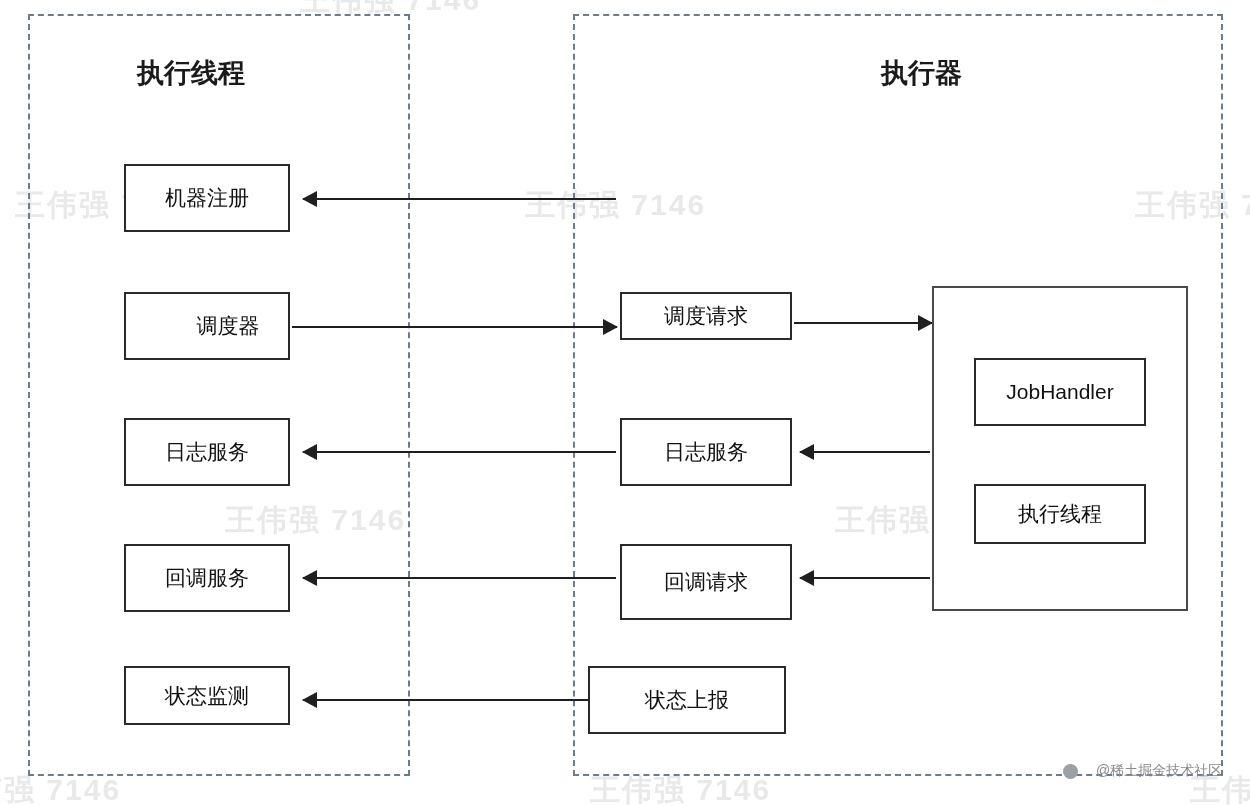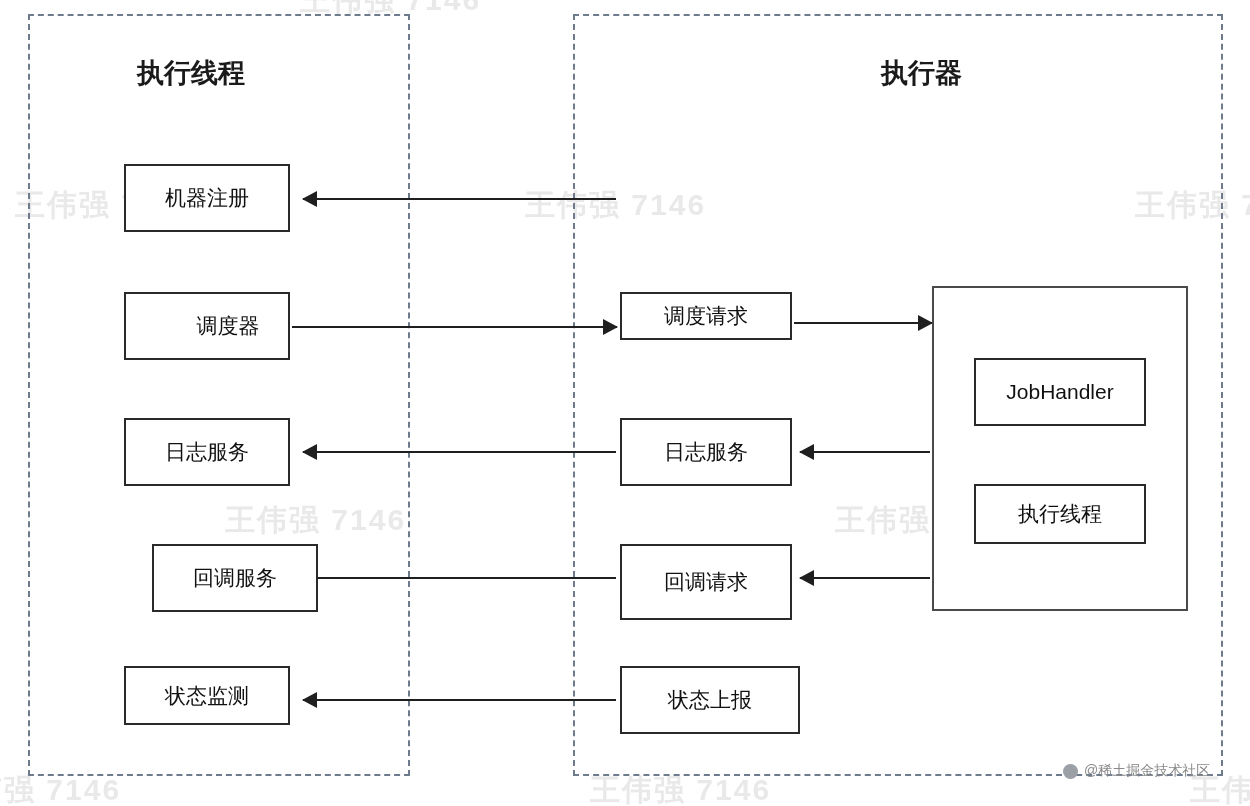--- a/index.html
+++ b/index.html
@@ -102,21 +102,21 @@
   .arrow.right::after {
     right: -1px;
     border-left: 15px solid #1f1f1f;
   }
 
   
   .footer-badge {
     position: absolute;
     display: flex;
     align-items: center;
-    gap: 6px;
+    gap: 18px;
     font-size: 14px;
     color: #8a8a8a;
     z-index: 6;
   }
   .footer-badge .dot {
     width: 15px;
     height: 15px;
     border-radius: 50%;
     background: #9aa0a6;
     display: inline-block;
@@ -153,27 +153,27 @@
 
   <div class="box big" style="left:932px; top:286px; width:256px; height:325px;"></div>
   <div class="inner-box" style="left:974px; top:358px; width:172px; height:68px;">JobHandler</div>
   <div class="inner-box" style="left:974px; top:484px; width:172px; height:60px;">执行线程</div>
 
   <div class="box" style="left:124px; top:418px; width:166px; height:68px;">日志服务</div>
   <div class="box" style="left:620px; top:418px; width:172px; height:68px;">日志服务</div>
   <div class="arrow left" style="left:303px; top:451px; width:313px;"></div>
   <div class="arrow left" style="left:800px; top:451px; width:130px;"></div>
 
-  <div class="box" style="left:124px; top:544px; width:166px; height:68px;margin-left:28px;">回调服务</div>
+  <div class="box" style="left:124px; top:544px; width:166px; height:68px;">回调服务</div>
   <div class="box" style="left:620px; top:544px; width:172px; height:76px;">回调请求</div>
   <div class="arrow left" style="left:303px; top:577px; width:313px;"></div>
   <div class="arrow left" style="left:800px; top:577px; width:130px;"></div>
 
   <div class="box" style="left:124px; top:666px; width:166px; height:59px;">状态监测</div>
-  <div class="box" style="left:620px; top:666px; width:180px; height:68px;">状态上报</div>
+  <div class="box" style="left:588px; top:666px; width:198px; height:68px;">状态上报</div>
   <div class="arrow left" style="left:303px; top:699px; width:313px;"></div>
 
   <div class="footer-badge" style="left:1063px; top:762px;">
     <span class="dot"></span>
     <span>@稀土掘金技术社区</span>
   </div>
 
 </div>
 
 </body></html>

